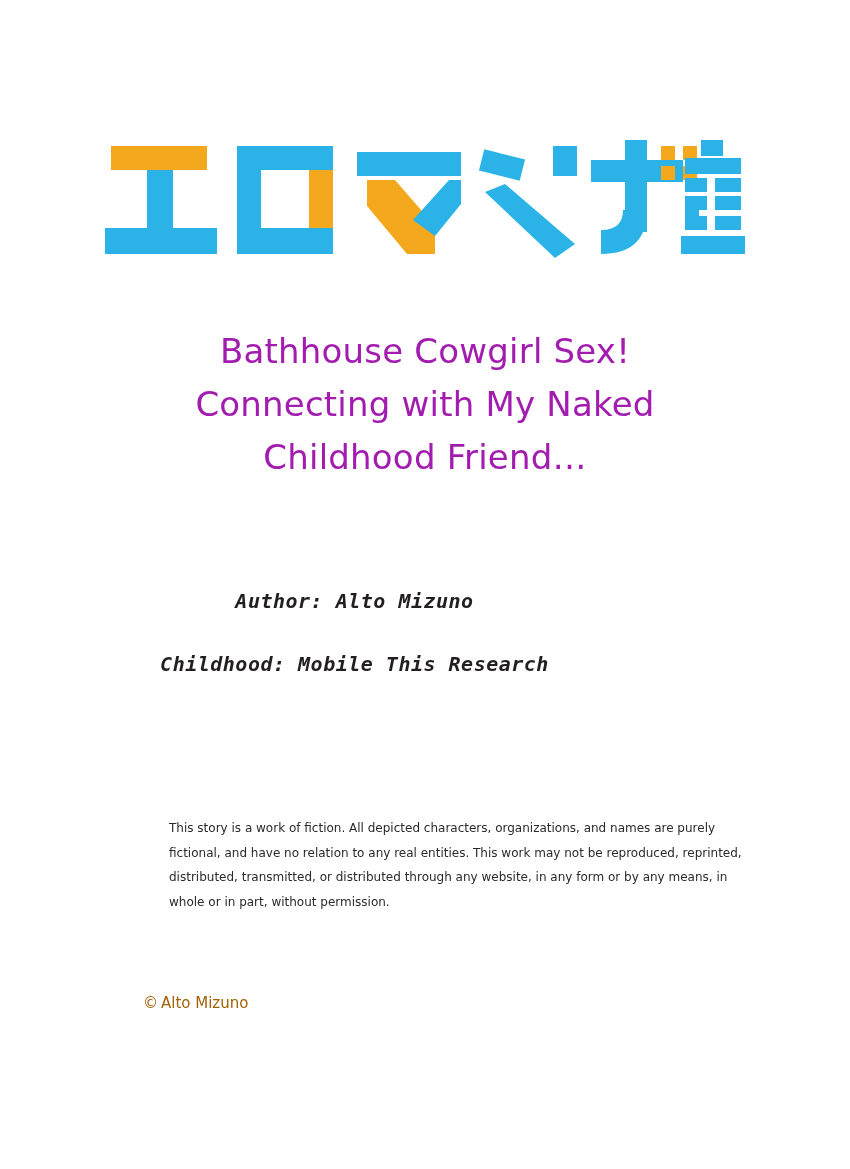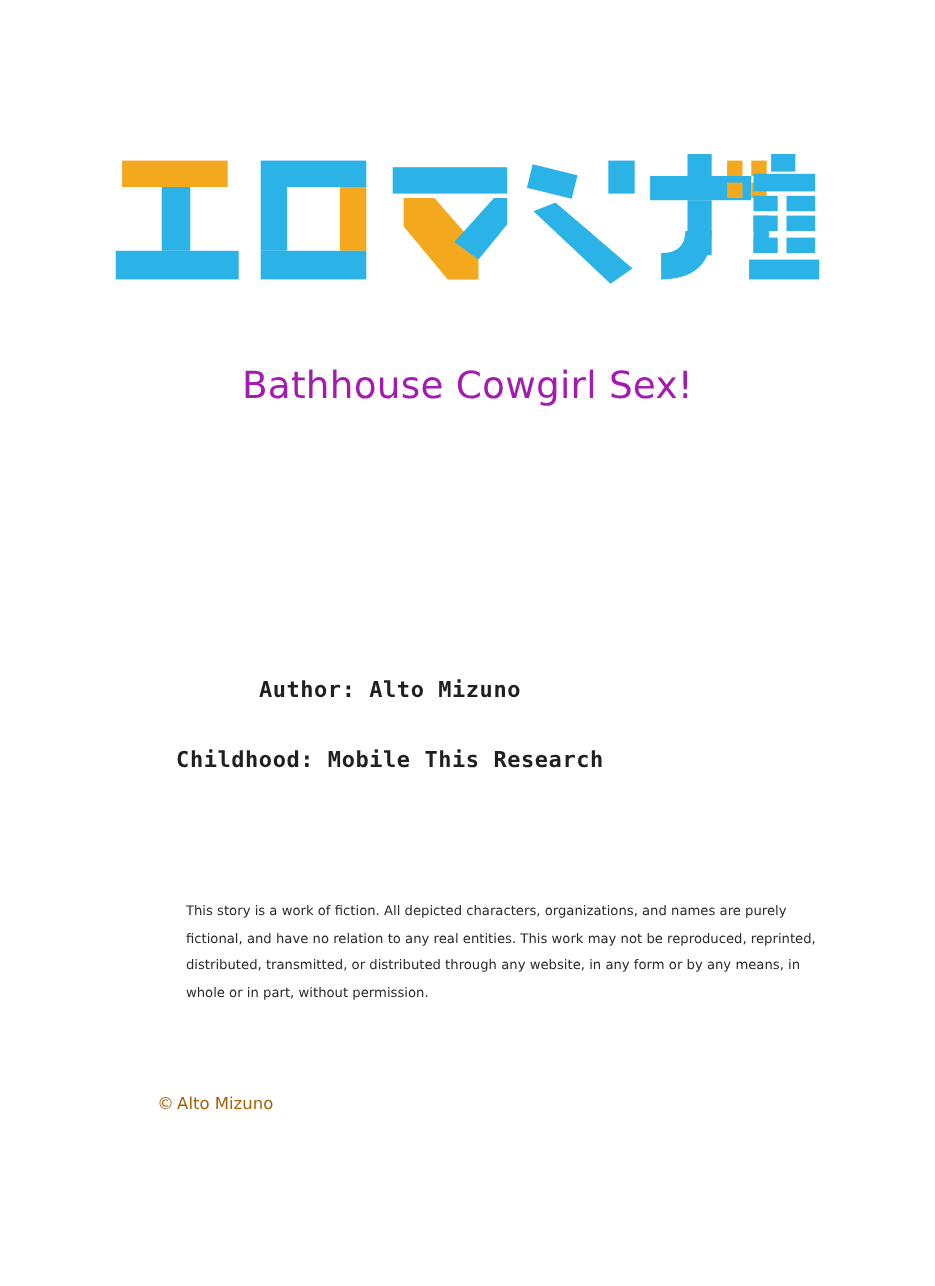--- a/index.html
+++ b/index.html
@@ -49,23 +49,24 @@
     line-height: 53px;
     color: #a21caf;
     letter-spacing: 0.2px;
     white-space: pre;
   }
 
   
   .credits {
     position: absolute;
     left: 0;
-    top: 614px;
+    top: 588px;
     width: 709px;
     text-align: center;
+    font-style: italic;
   }
   .credit-row {
     font-family: "DejaVu Sans Mono", monospace;
     font-size: 20px;
     line-height: 27px;
     color: #231f20;
     margin-bottom: 36px;
     letter-spacing: 0.5px;
   }
   .credit-row .label {
@@ -154,20 +155,22 @@
         <rect x="580" y="56" width="14" height="34" fill="#2bb3e8"></rect>
         <rect x="580" y="76" width="56" height="14" fill="#2bb3e8"></rect>
         <rect x="576" y="96" width="64" height="18" fill="#2bb3e8"></rect>
         <rect x="602" y="38" width="8" height="52" fill="#ffffff"></rect>
       </g>
     </svg>
   </div>
 
   <div class="title-block">
     <div class="title-line">Bathhouse Cowgirl Sex!</div>
+    <div class="title-line">Connecting with My Naked</div>
+    <div class="title-line">Childhood Friend…</div>
   </div>
 
   <div class="credits">
     <div class="credit-row">
       <span class="label">Author:</span>
       <span class="value">Alto Mizuno</span>
     </div>
     <div class="credit-row">
       <span class="label">Childhood:</span>
       <span class="value">Mobile This Research</span>

